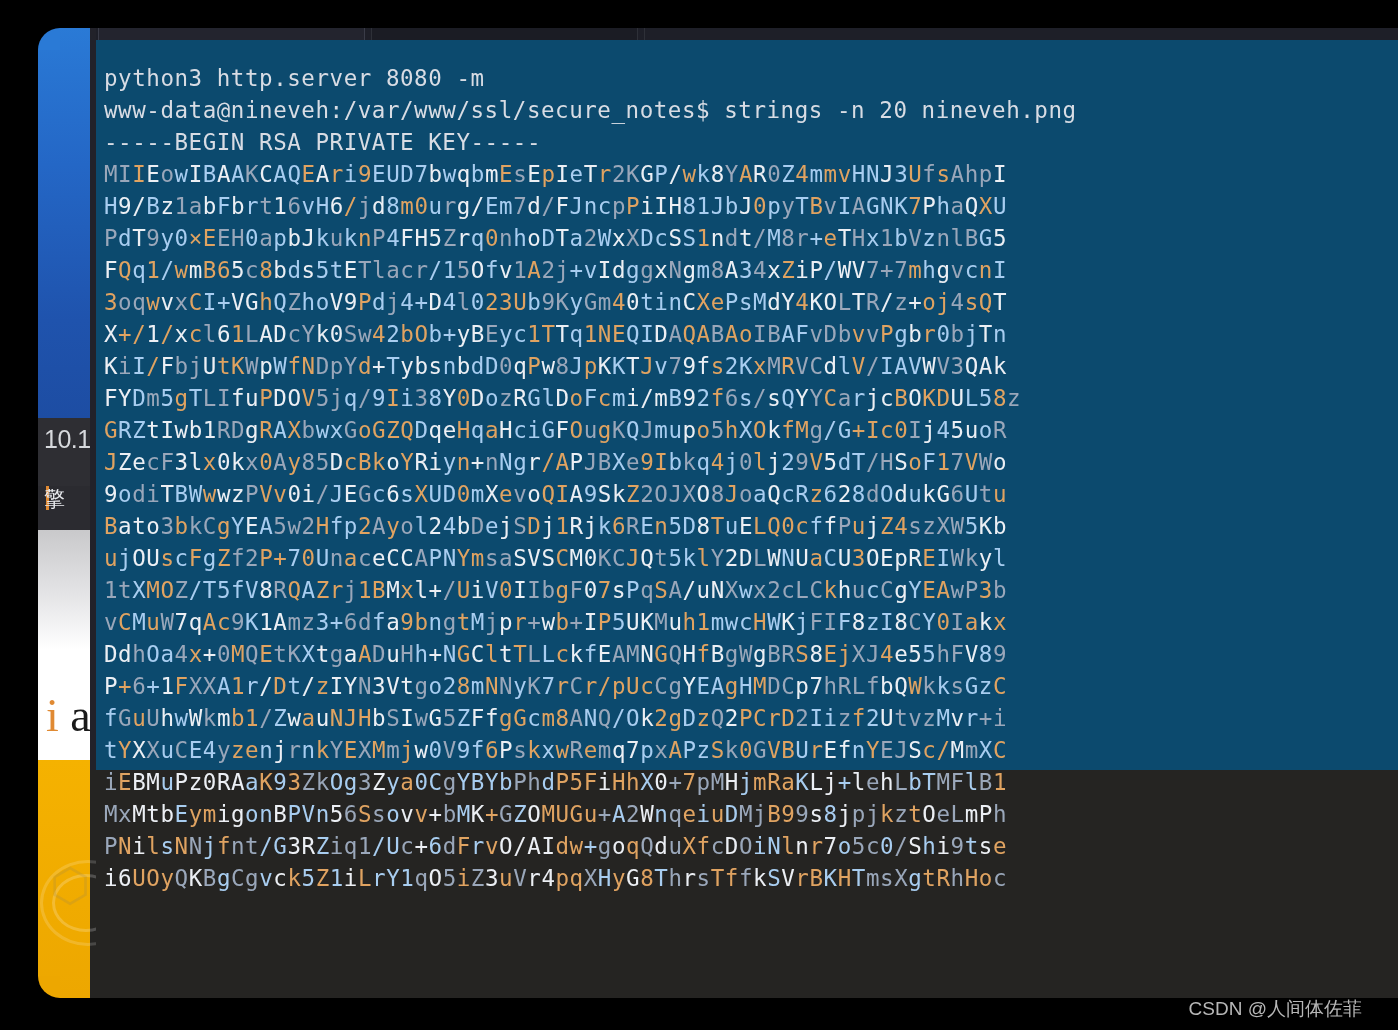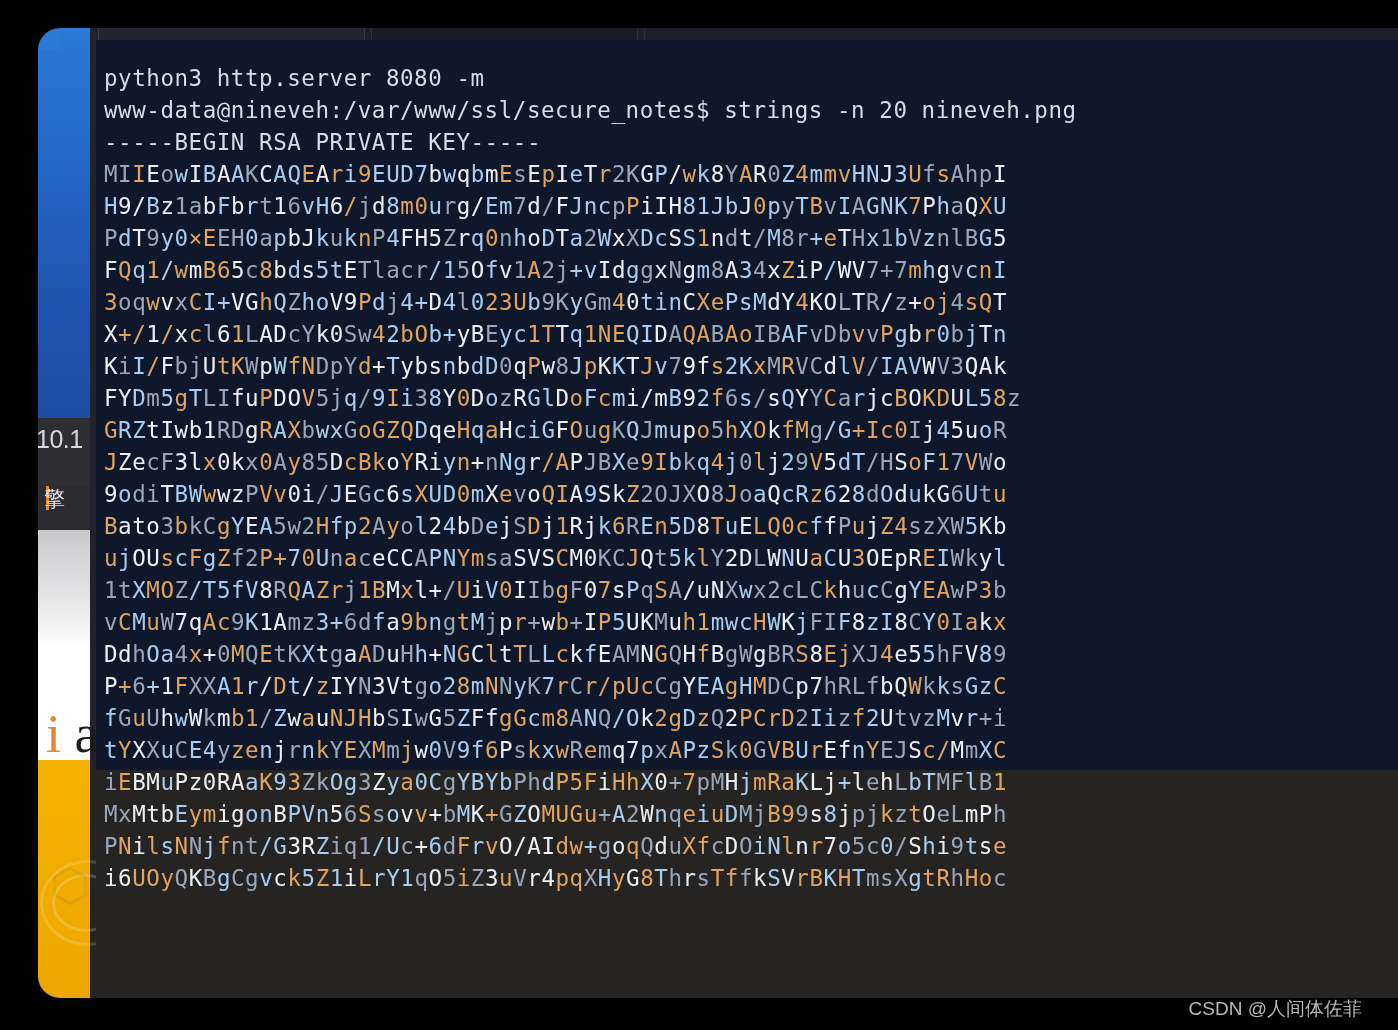--- a/index.html
+++ b/index.html
@@ -47,21 +47,21 @@
   }
   #bg-dark-panel-2 {
     left: 38px;
     top: 418px;
     width: 52px;
     height: 68px;
     background: #2e2e33;
   }
   #bg-ip-text {
     position: absolute;
-    left: 36px;
+    left: 44px;
     top: 418px;
     width: 60px;
     height: 42px;
     color: #d7d9dd;
     font-family: "Liberation Sans", sans-serif;
     font-size: 25px;
     line-height: 42px;
     letter-spacing: -0.5px;
     white-space: nowrap;
     overflow: hidden;
@@ -90,26 +90,26 @@
   #bg-white-panel {
     left: 38px;
     top: 530px;
     width: 52px;
     height: 230px;
     background: linear-gradient(180deg, #c9c9cb 0%, #e4e4e6 28%, #ffffff 52%, #ffffff 100%);
   }
   #bg-white-text {
     position: absolute;
     left: 46px;
-    top: 704px;
+    top: 686px;
     width: 60px;
     height: 60px;
     color: #1a1a1a;
     font-family: "Liberation Serif", serif;
-    font-size: 54px;
+    font-size: 46px;
     line-height: 60px;
     white-space: nowrap;
     overflow: hidden;
   }
   #bg-white-text .orange { color: #e08a33; }
   #bg-yellow-panel {
     left: 38px;
     top: 760px;
     width: 52px;
     height: 238px;
@@ -228,21 +228,21 @@
     margin-left: 6px;
   }
 
   
   #terminal-body {
     position: absolute;
     left: 50px;
     top: 40px;
     width: 1302px;
     height: 958px;
-    background: #0f172a;
+    background: #0c4a6e;
     overflow: hidden;
   }
   #terminal-body-lower-tint {
     position: absolute;
     left: 0;
     top: 730px;
     width: 100%;
     height: 228px;
     background: #252422;
   }

